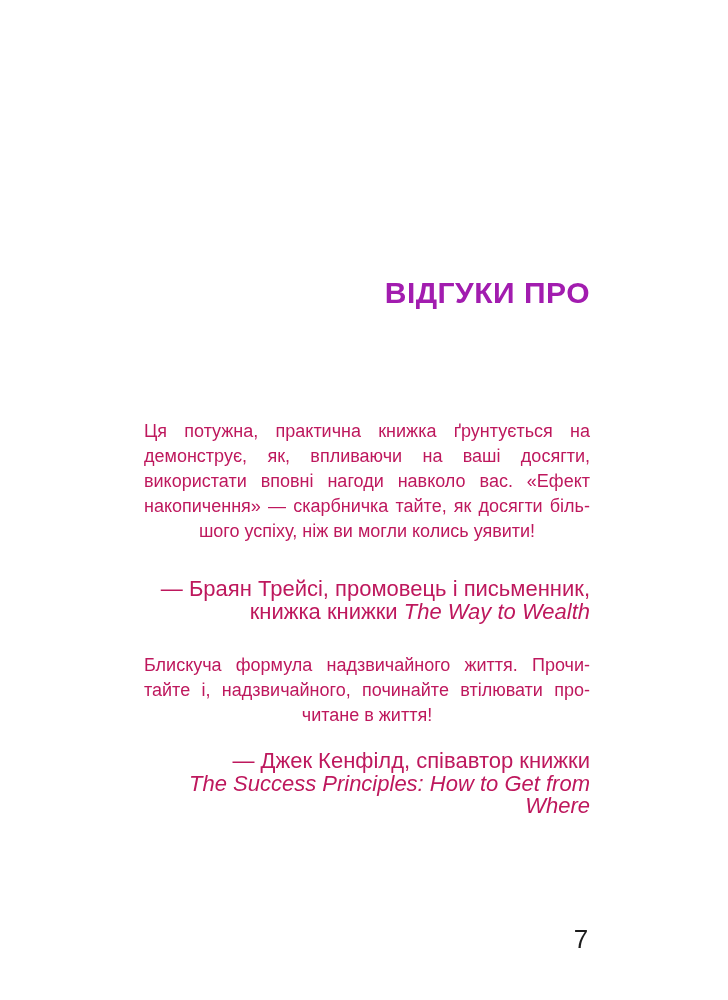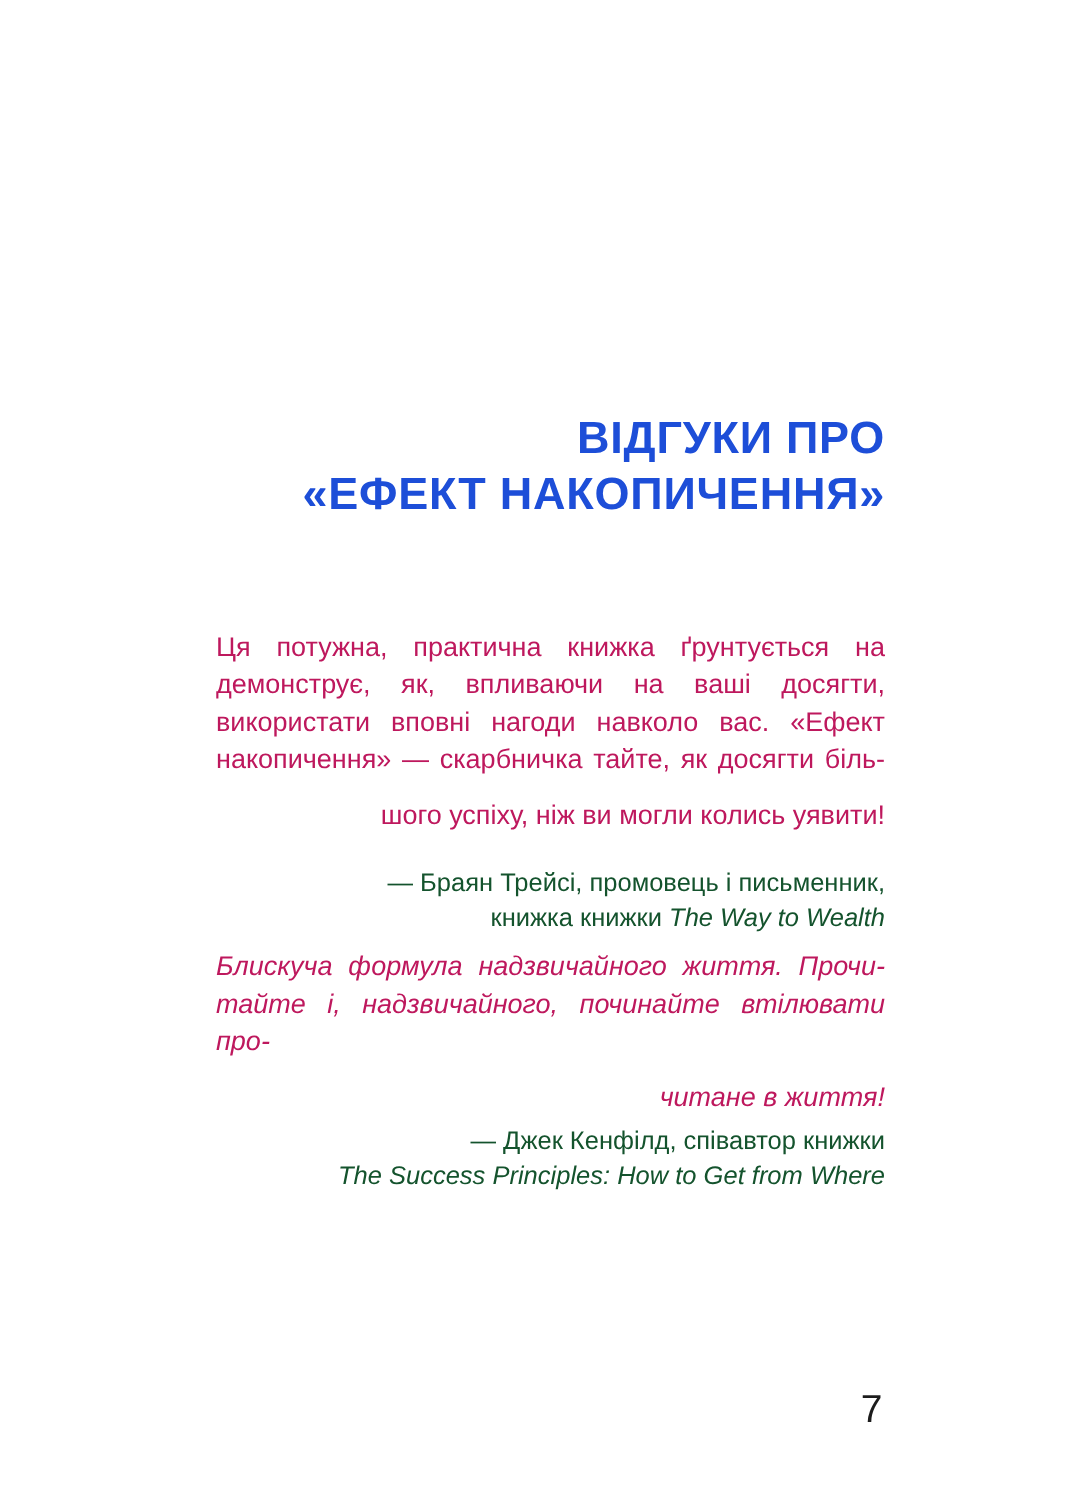--- a/index.html
+++ b/index.html
@@ -22,48 +22,47 @@
     width: 446px;
   }
   .title {
     top: 274px;
     margin: 0;
     text-align: right;
     font-weight: 700;
     font-size: 30px;
     line-height: 37px;
     letter-spacing: 0.5px;
-    color: #1d4ed8;
+    color: #a21caf;
     white-space: nowrap;
   }
   .title .tline { display: block; }
   .body-par {
     margin: 0;
     font-size: 18px;
     line-height: 25px;
     color: #be185d;
   }
   .par1 { top: 419px; }
-  .par2 { top: 632px; font-style: italic; }
+  .par2 { top: 653px; }
   .jline {
     display: block;
     text-align: justify;
     text-align-last: justify;
   }
   .lline {
     display: block;
-    text-align: right;
-    margin-top: 12px;
+    text-align: center;
   }
   .attribution {
     margin: 0;
     text-align: right;
-    font-size: 17px;
+    font-size: 22px;
     line-height: 22.5px;
-    color: #14532d;
+    color: #be185d;
   }
   .attr1 { top: 578px; }
   .attr2 { top: 750px; }
   .attribution .aline { display: block; }
   .attribution i { font-style: italic; margin-top: 24px; }
   .page-number {
     position: absolute;
     top: 925px;
     left: 556px;
     width: 50px;
@@ -73,21 +72,20 @@
     color: #1c1c1c;
   }
 </style>
 </head>
 <body>
 
 <div class="page">
 
   <h1 class="col title">
     <span class="tline">ВІДГУКИ ПРО</span>
-    <span class="tline">«ЕФЕКТ НАКОПИЧЕННЯ»</span>
   </h1>
 
   <p class="col body-par par1">
     <span class="jline">Ця потужна, практична книжка ґрунтується на</span>
     <span class="jline">демонструє, як, впливаючи на ваші досягти,</span>
     <span class="jline">використати вповні нагоди навколо вас. «Ефект</span>
     <span class="jline">накопичення» — скарбничка тайте, як досягти біль-</span>
     <span class="lline">шого успіху, ніж ви могли колись уявити!</span>
   </p>
 

